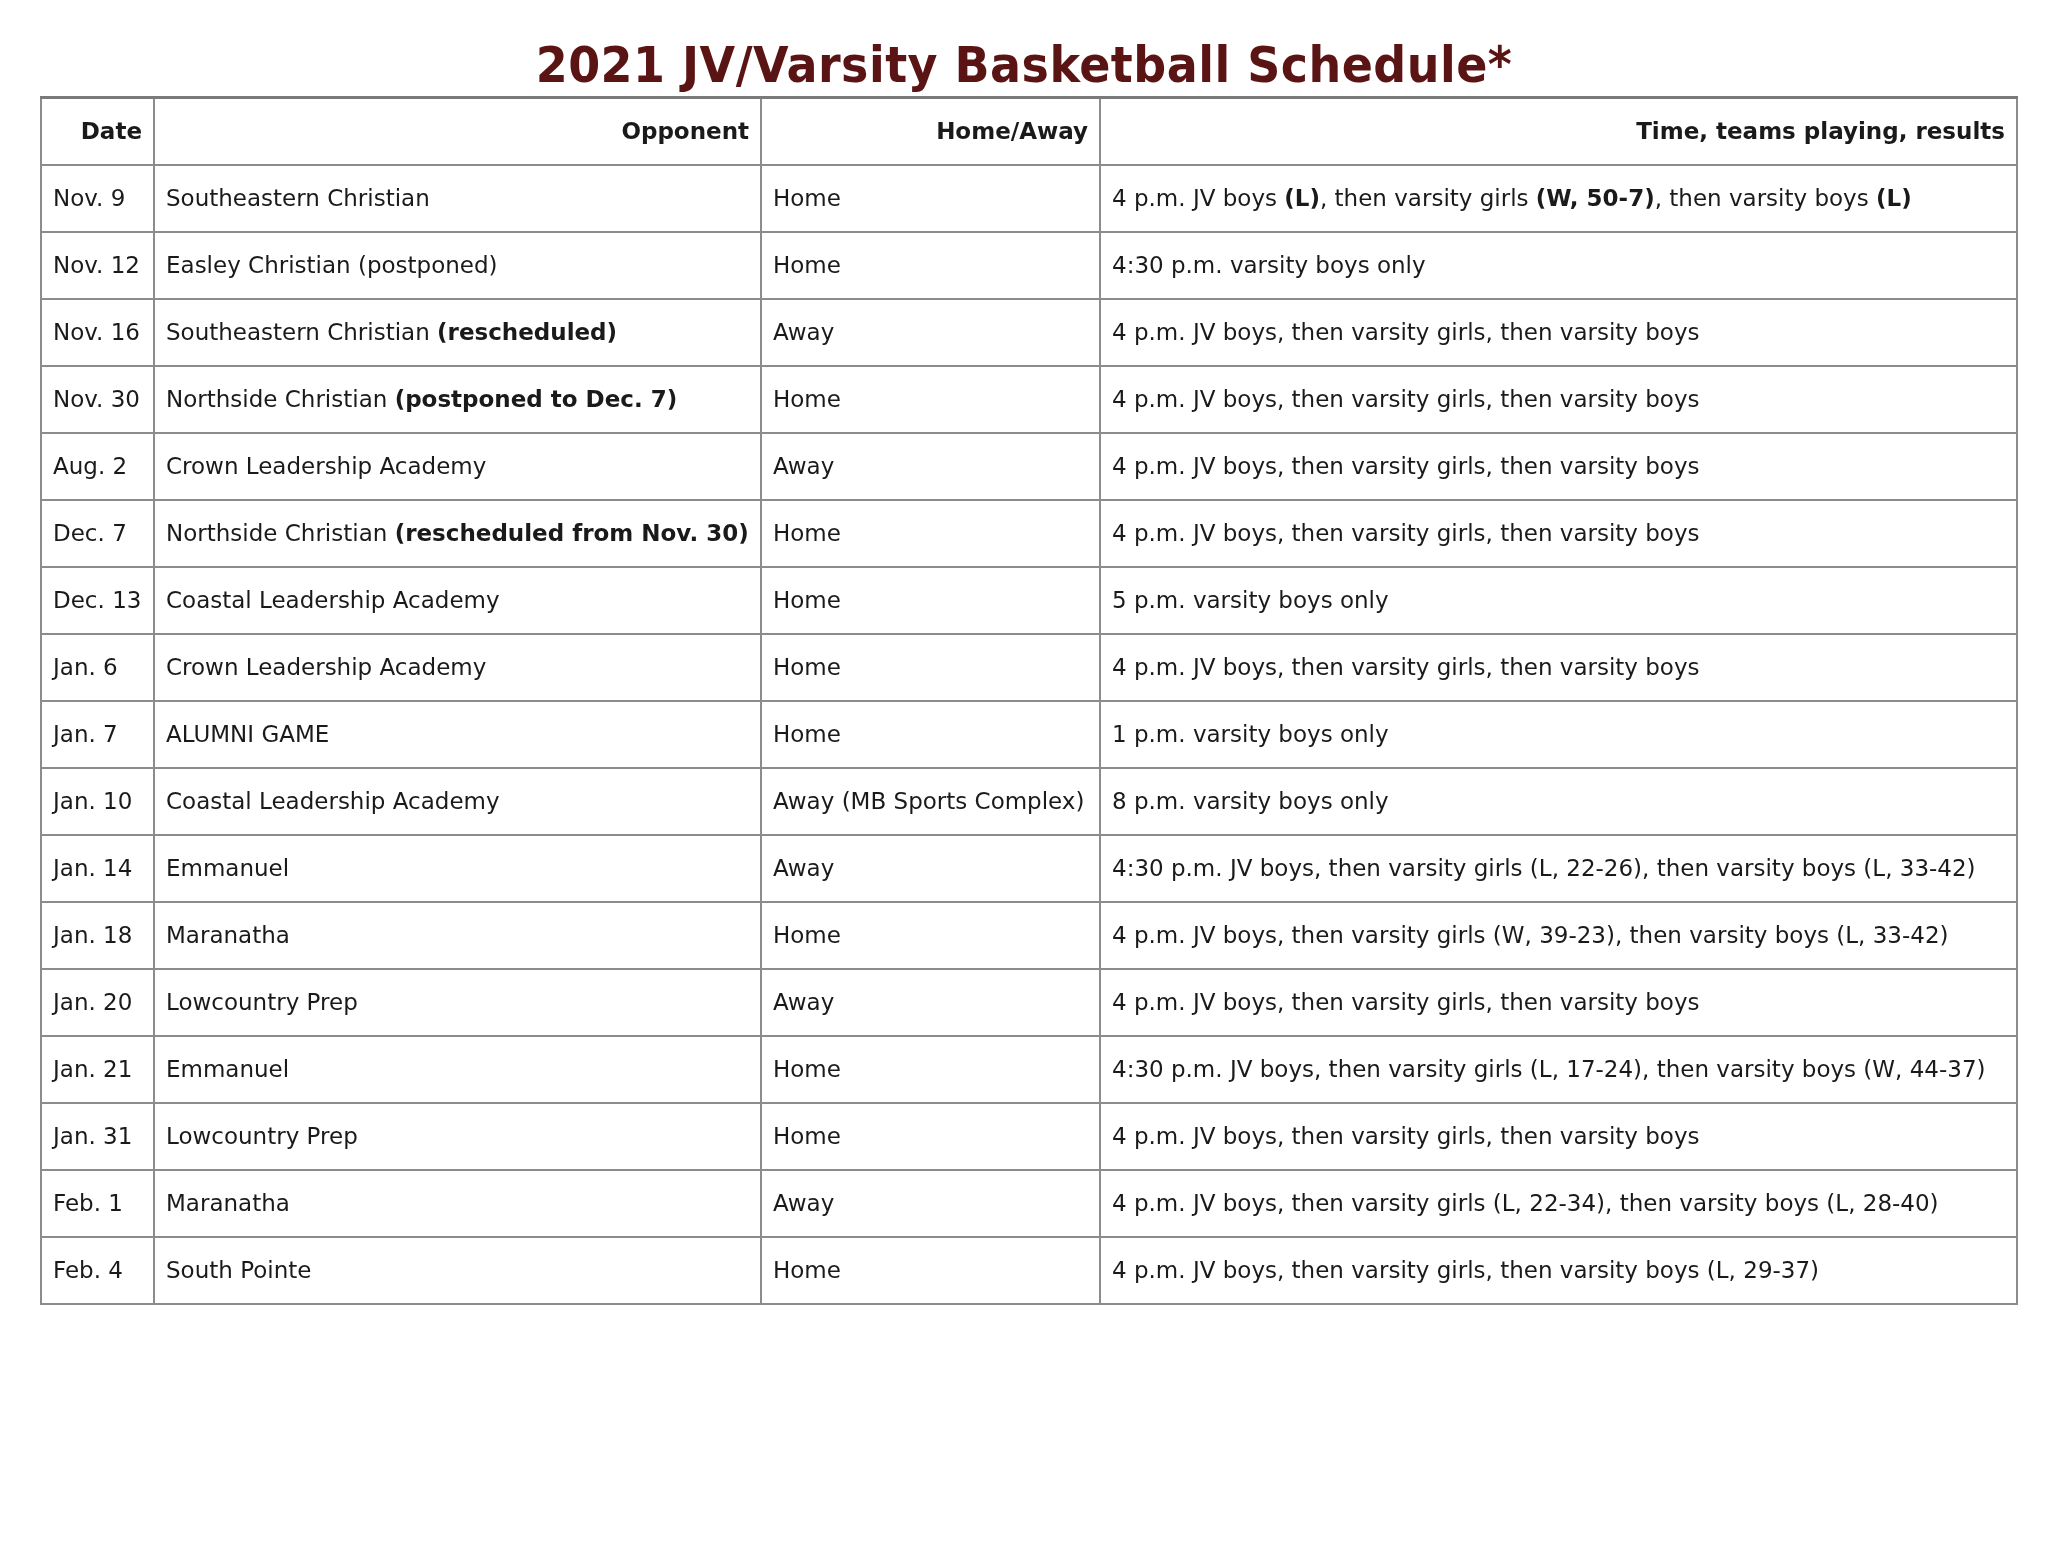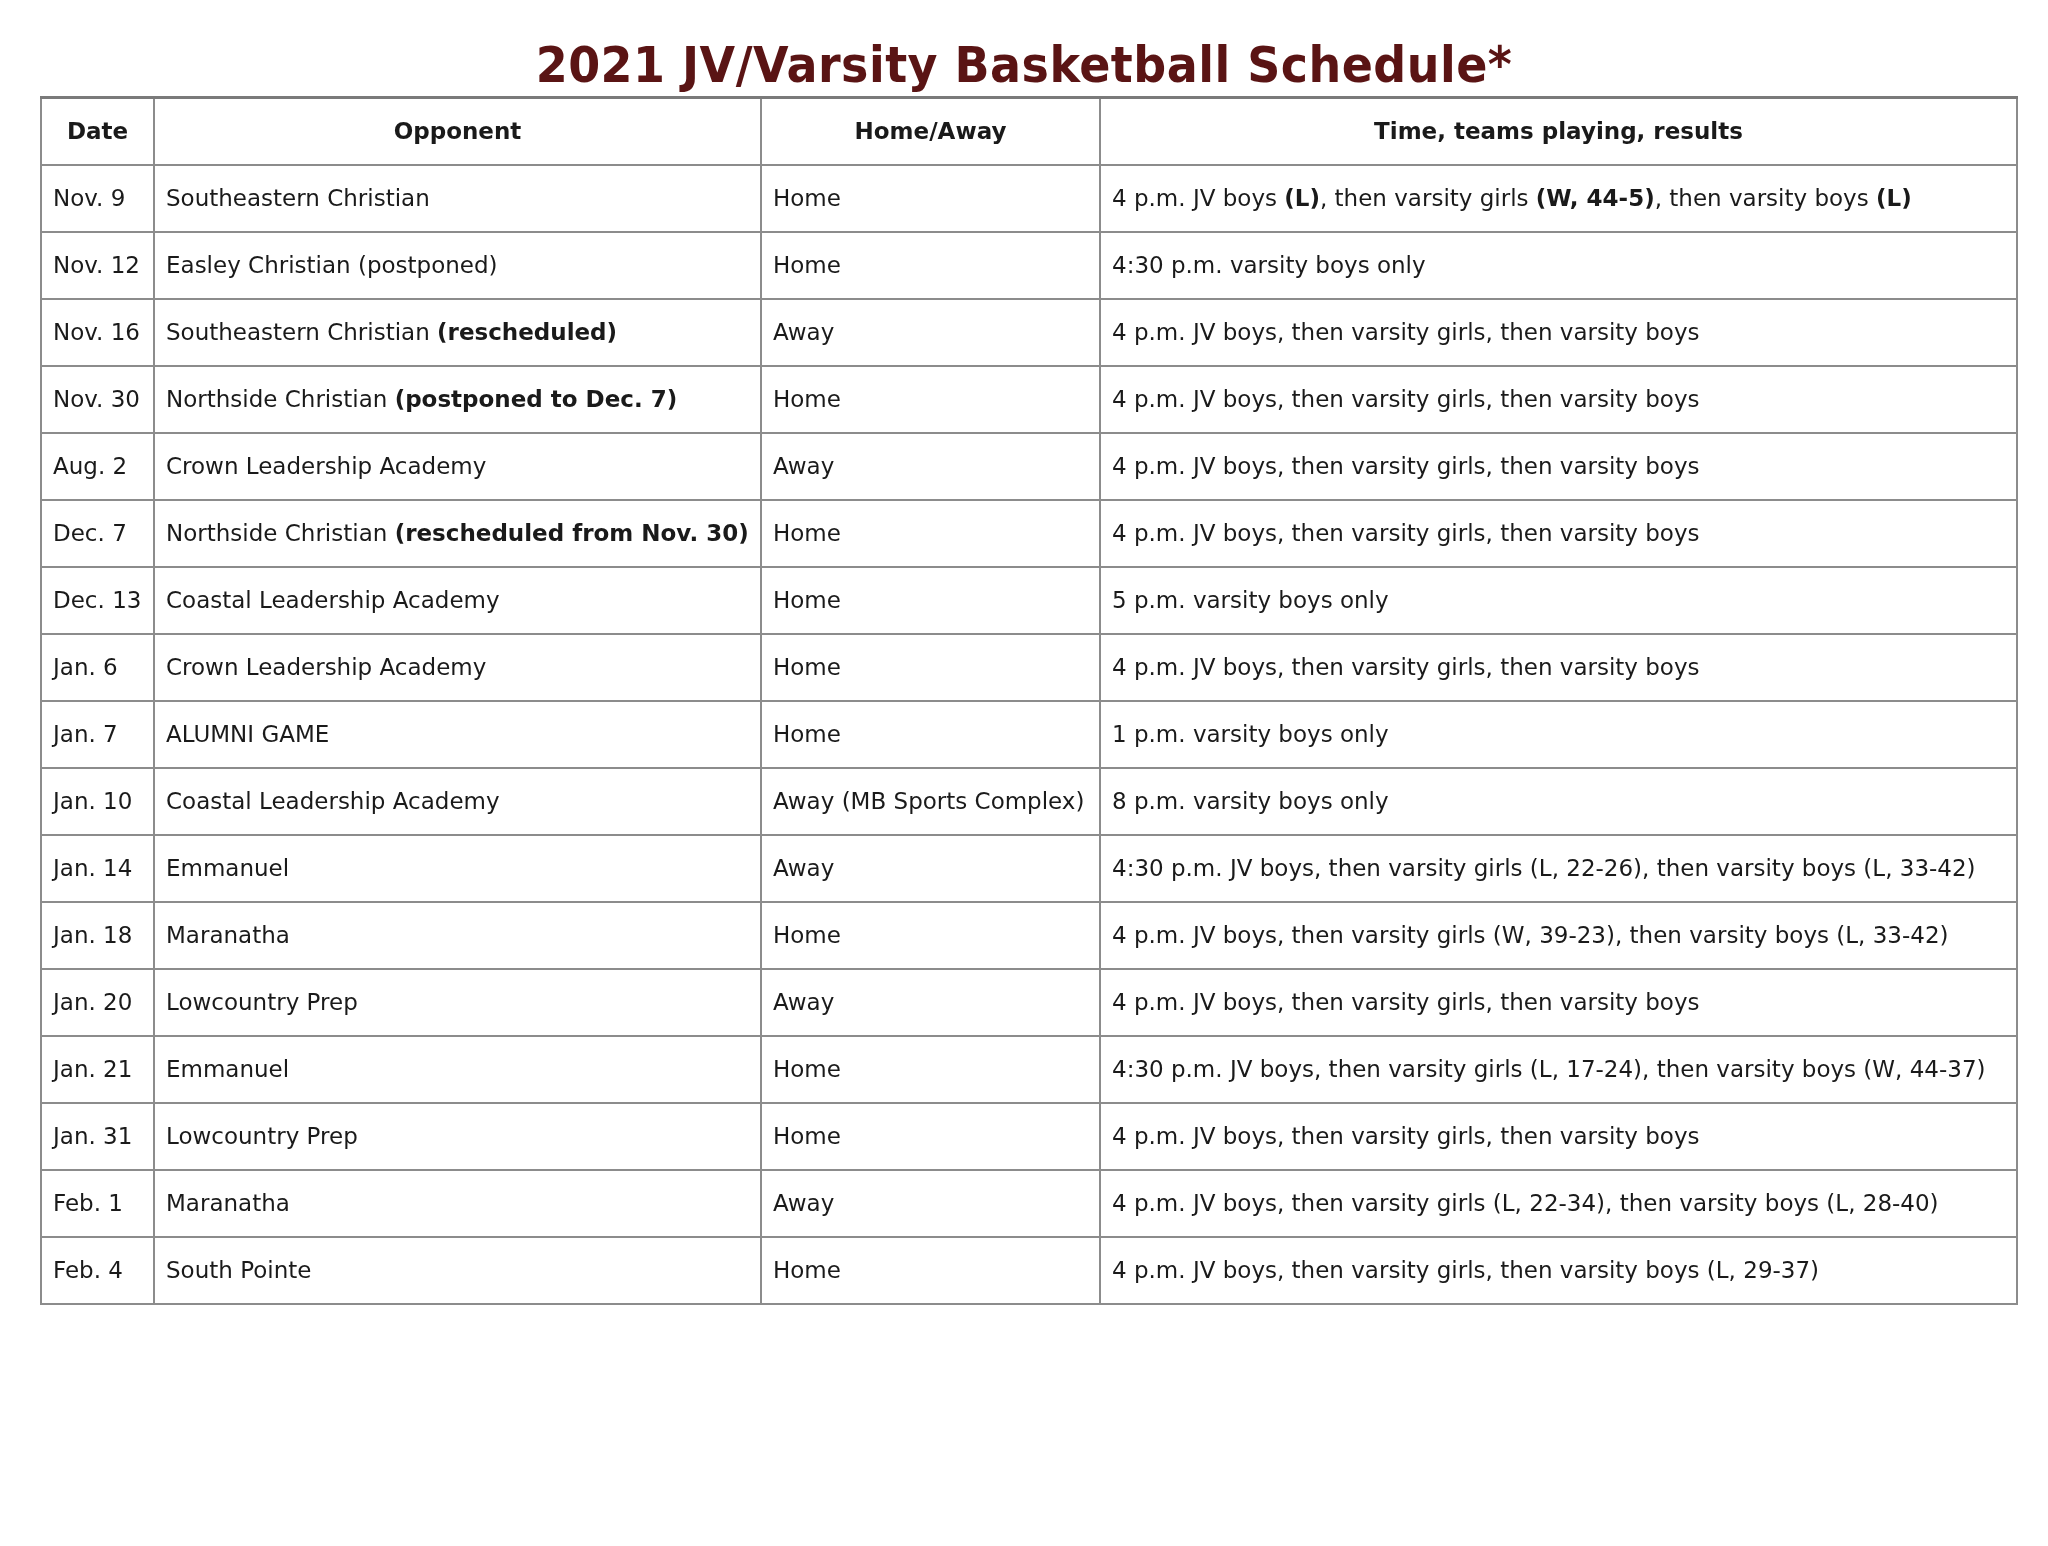--- a/index.html
+++ b/index.html
@@ -41,21 +41,21 @@
   table.schedule th, table.schedule td {
     border: 2px solid #8c8c8c;
     vertical-align: top;
     text-align: left;
     padding: 12px 11px 12px 11px;
     line-height: 41px;
     word-break: break-all;
   }
   table.schedule th {
     font-weight: bold;
-    text-align: center;
+    text-align: right;
     vertical-align: middle;
     height: 40px;
     padding-top: 12px;
     padding-bottom: 12px;
   }
   table.schedule thead tr th {
     border-top: 3px solid #7a7a7a;
   }
   table.schedule tbody tr td {
     height: 41px;
@@ -85,21 +85,21 @@
       <th>Home/Away</th>
       <th>Time, teams playing, results</th>
     </tr>
   </thead>
   <tbody>
 
     <tr>
       <td>Nov. 9</td>
       <td><span>Southeastern Christian</span></td>
       <td>Home</td>
-      <td><span>4 p.m. JV boys </span><span class="b">(L)</span><span>, then varsity girls </span><span class="b">(W, 44-5)</span><span>, then varsity boys </span><span class="b">(L)</span></td>
+      <td><span>4 p.m. JV boys </span><span class="b">(L)</span><span>, then varsity girls </span><span class="b">(W, 50-7)</span><span>, then varsity boys </span><span class="b">(L)</span></td>
     </tr>
     <tr>
       <td>Nov. 12</td>
       <td><span>Easley Christian (postponed)</span><span class="b"></span></td>
       <td>Home</td>
       <td>4:30 p.m. varsity boys only</td>
     </tr>
     <tr>
       <td>Nov. 16</td>
       <td><span>Southeastern Christian </span><span class="b">(rescheduled)</span></td>

